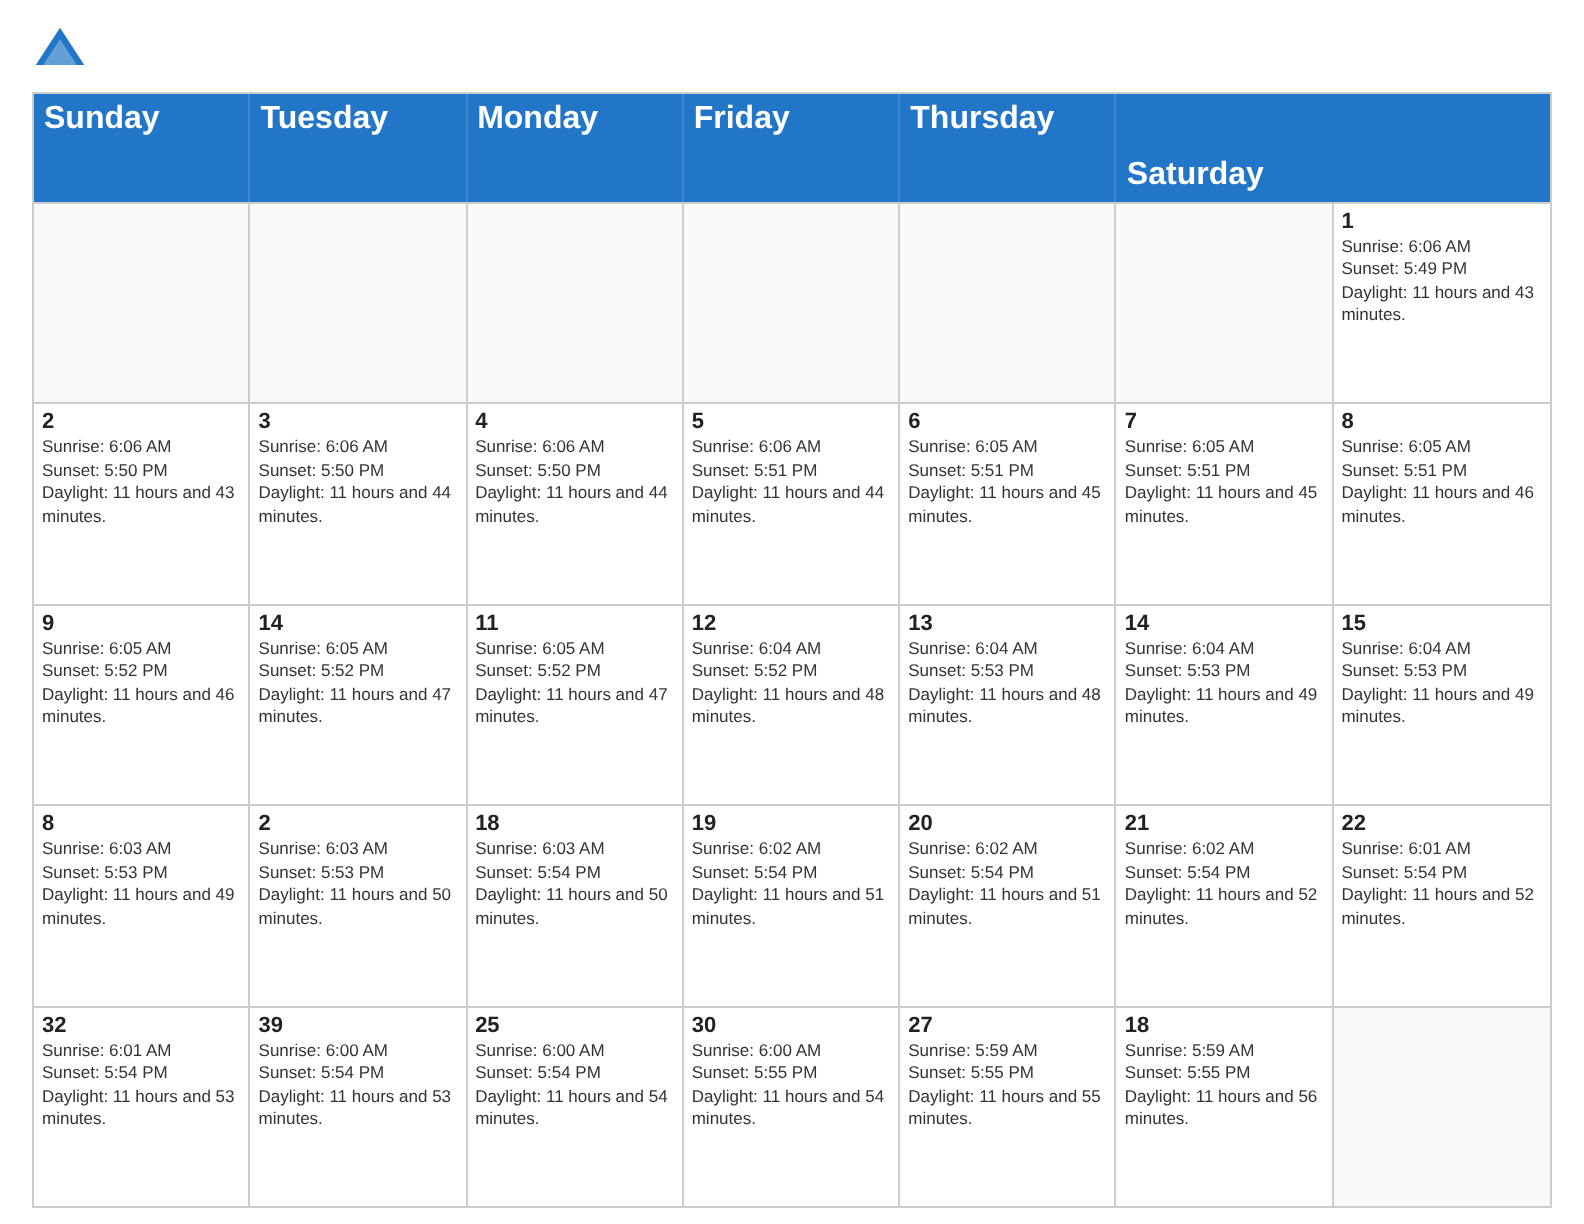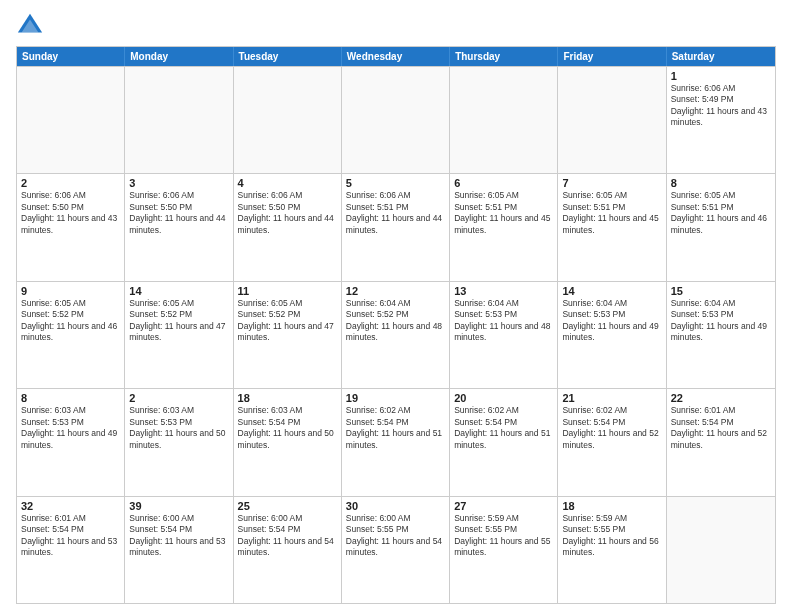--- a/index.html
+++ b/index.html
@@ -67,26 +67,26 @@
       flex-direction: column;
       border: 1px solid #ccc;
     }
     .cal-header {
       display: grid;
       grid-template-columns: repeat(7, 1fr);
       background: #2176c7;
     }
     .cal-header-cell {
       color: #fff;
-      font-size: 10px;
+      font-size: 16px;
       font-weight: bold;
       padding: 4px 5px;
       border-right: 1px solid #3a8ad4;
     }
-    .cal-header-cell:last-child { border-right: none; }
+    .cal-header-cell:last-child { border-right: none; margin-top: 28px; }
     .cal-body {
       flex: 1;
       display: flex;
       flex-direction: column;
     }
     .cal-row {
       display: grid;
       grid-template-columns: repeat(7, 1fr);
       flex: 1;
       border-top: 1px solid #ccc;
@@ -133,25 +133,24 @@
 
     <div class="title-block">
       <div class="month-title"></div>
       <div class="location"></div>
     </div>
   </div>
 
   <div class="calendar">
     <div class="cal-header">
     <div class="cal-header-cell">Sunday</div>
+        <div class="cal-header-cell">Tuesday</div>
         <div class="cal-header-cell">Monday</div>
-        <div class="cal-header-cell">Tuesday</div>
-        <div class="cal-header-cell">Wednesday</div>
+        <div class="cal-header-cell">Friday</div>
         <div class="cal-header-cell">Thursday</div>
-        <div class="cal-header-cell">Friday</div>
         <div class="cal-header-cell">Saturday</div>
       </div>
     <div class="cal-body">
     <div class="cal-row">
           <div class="cal-cell empty"></div>
           <div class="cal-cell empty"></div>
           <div class="cal-cell empty"></div>
           <div class="cal-cell empty"></div>
           <div class="cal-cell empty"></div>
           <div class="cal-cell empty"></div>

